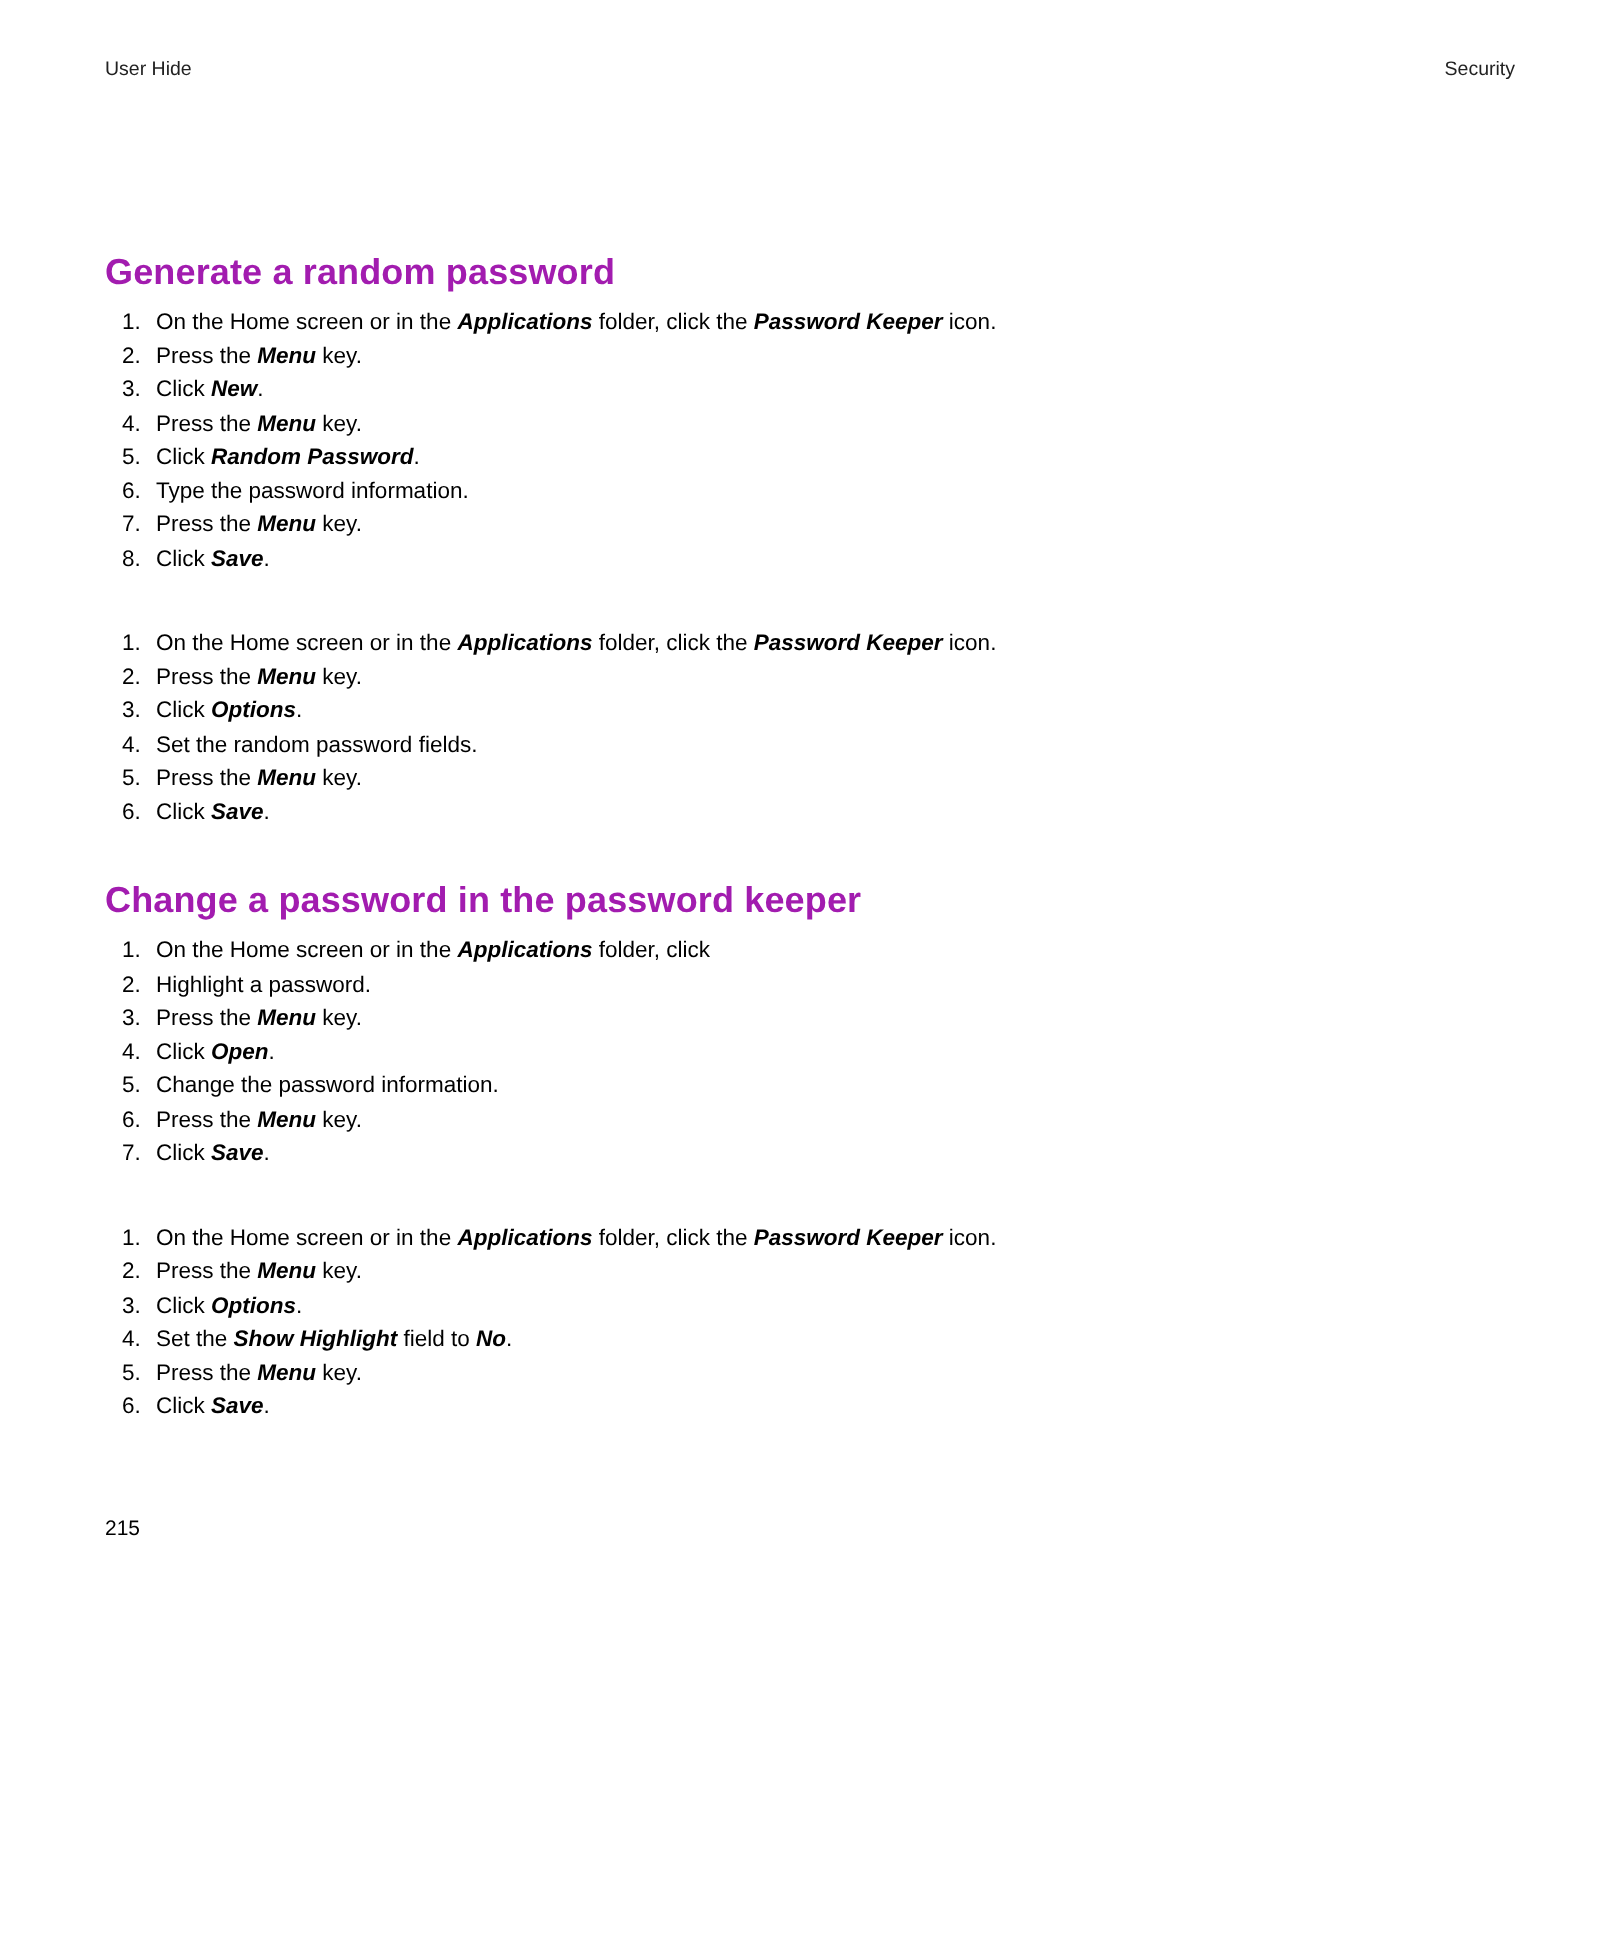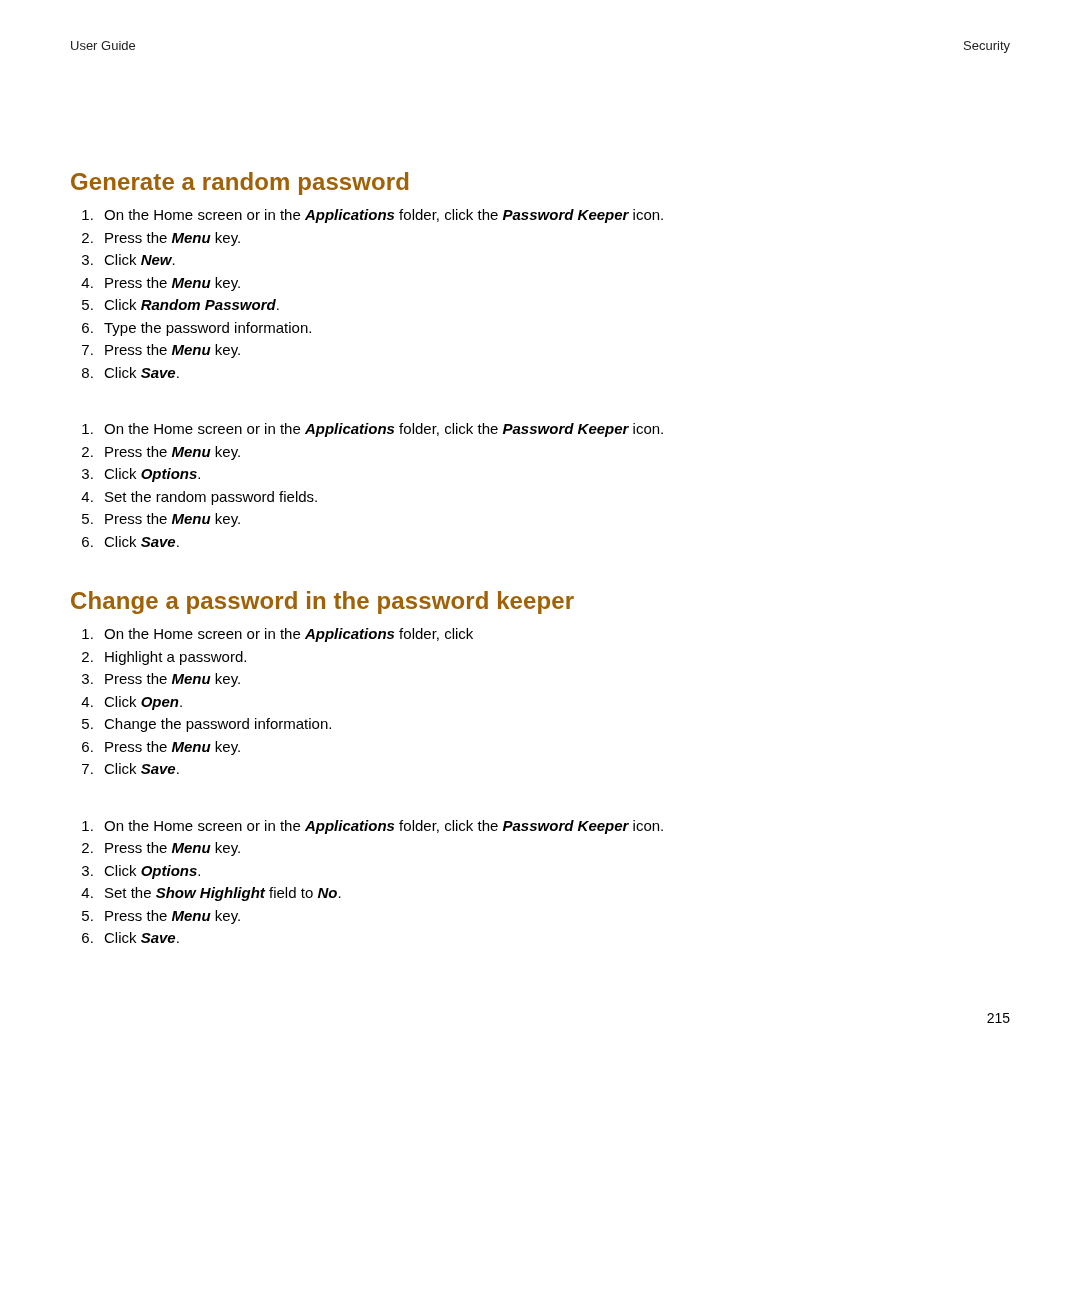--- a/index.html
+++ b/index.html
@@ -18,51 +18,51 @@
     display: flex;
     justify-content: space-between;
     font-size: 13px;
     color: #222;
     margin-bottom: 115px;
   }
   h2.section-title {
     font-size: 24px;
     font-weight: 700;
     margin: 0 0 8px 0;
-    color: #a16207;
+    color: #a21caf;
     letter-spacing: 0.1px;
   }
   ol.steps {
     margin: 0 0 34px 0;
     padding-left: 28px;
     font-size: 15px;
     line-height: 1.5;
   }
   ol.steps li {
     padding-left: 6px;
     margin: 0;
   }
   p.body-text {
     font-size: 15px;
     margin: 6px 0 34px 4px;
   }
   .page-number {
-    text-align: right;
+    text-align: left;
     font-size: 14px;
     margin-top: 60px;
   }
   b { font-weight: 700; font-style: italic; }
 </style>
 </head>
 <body>
 
 <div class="page">
 
   <div class="header-row">
-    <span>User Guide</span>
+    <span>User Hide</span>
     <span>Security</span>
   </div>
 
   <div id="sections-container">
       <h2 class="section-title">Generate a random password</h2>
       <ol class="steps">
         <li>On the Home screen or in the <b>Applications</b> folder, click the <b>Password Keeper</b> icon.</li>
         <li>Press the <b>Menu</b> key.</li>
         <li>Click <b>New</b>.</li>
         <li>Press the <b>Menu</b> key.</li>

